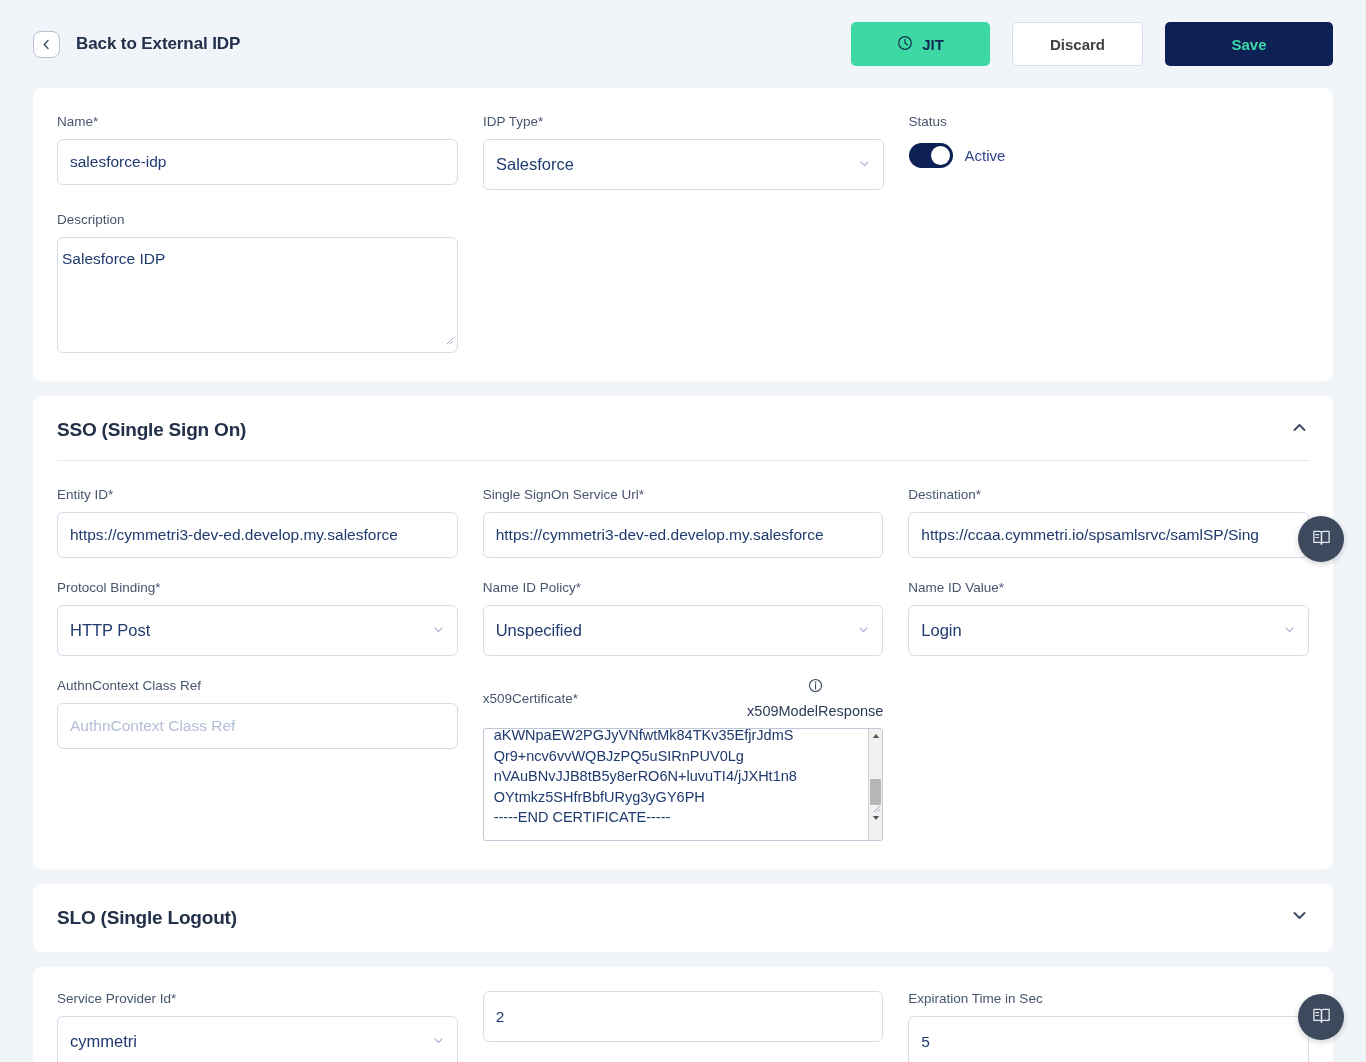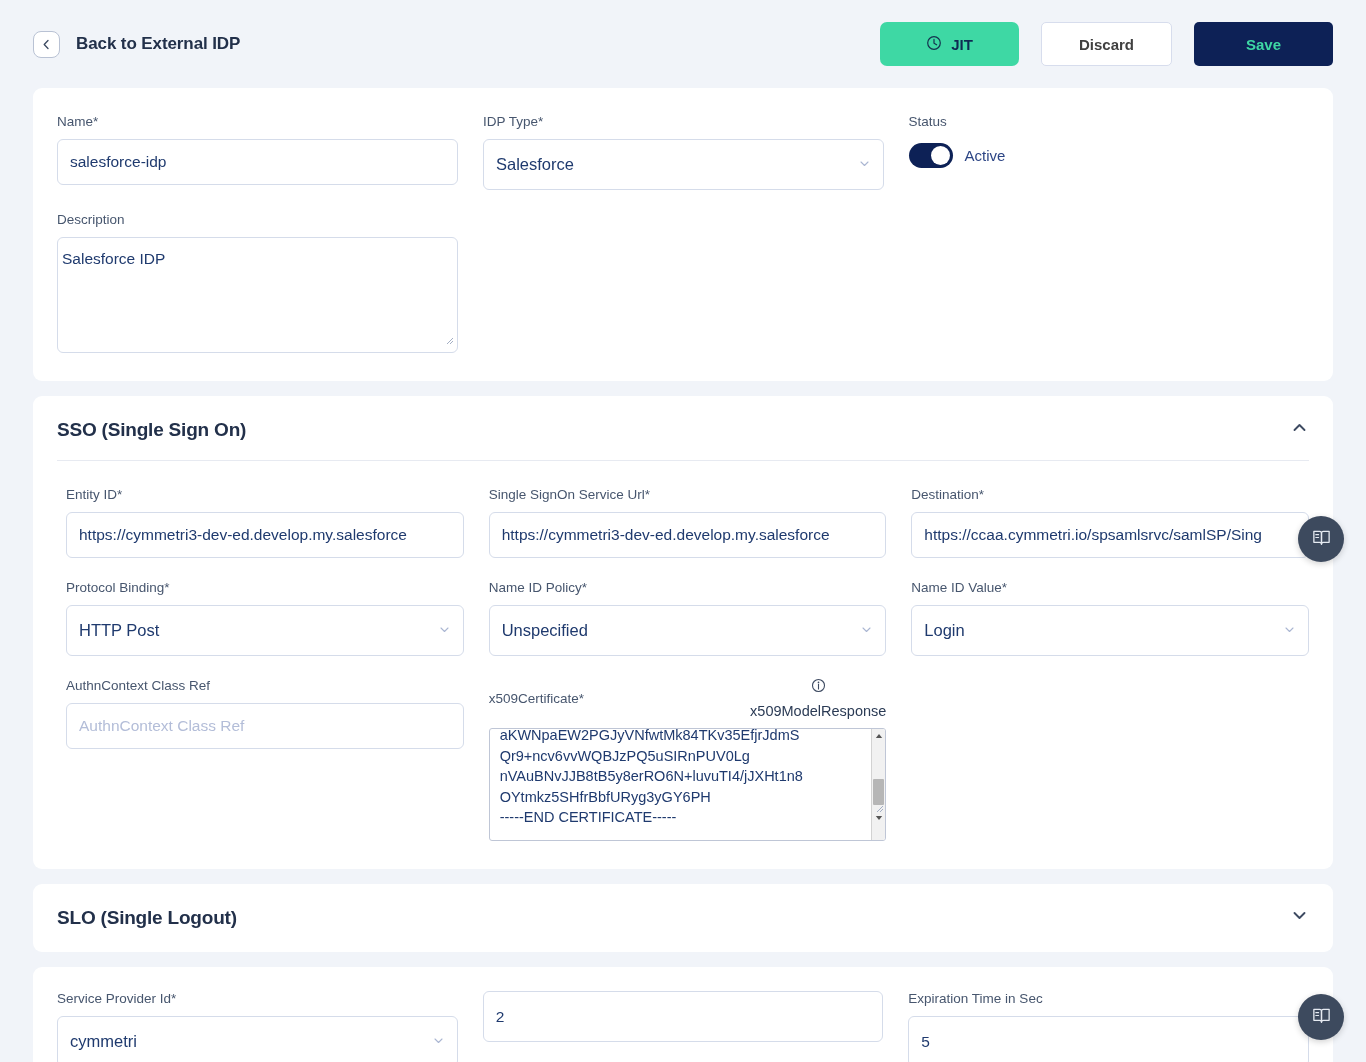--- a/index.html
+++ b/index.html
@@ -38,26 +38,26 @@
   .btn {
     height: 44px;
     border-radius: 5px;
     font-size: 15px;
     font-weight: bold;
     display: flex; align-items: center; justify-content: center;
     gap: 9px;
     cursor: pointer;
     border: none;
   }
-  .btn-jit { width: 139px; background: #3ed8a4; color: #0e2a52; border-radius: 7px; }
+  .btn-jit { width: 139px; background: #3ed8a4; color: #0e2a52; }
   .btn-discard {
     width: 131px; background: #ffffff; color: #404040;
     border: 1px solid #d7dded;
   }
-  .btn-save { width: 139px; background: #0d2156; color: #3ed8a4; }
+  .btn-save { width: 168px; background: #0d2156; color: #3ed8a4; }
 
   
   .wrap { padding: 0 33px; }
   .card {
     background: #fff;
     border-radius: 9px;
     margin-bottom: 15px;
     padding: 0 24px;
   }
   .card-pad { padding: 26px 0 28px 0; }
@@ -66,21 +66,21 @@
     display: flex; align-items: center;
     padding: 22px 0 19px 0;
     cursor: pointer;
   }
   .section-title {
     font-size: 19px; font-weight: bold; color: #22304a;
     letter-spacing: -0.2px;
   }
   .section-chev { margin-left: auto; }
   .divider { height: 1px; background: #e7eaf1; }
-  .section-body { padding: 26px 0 28px 0; margin-left: 9px; }
+  .section-body { padding: 26px 0 28px 0; }
 
   
   .grid {
     display: grid;
     grid-template-columns: 401px 1fr 1fr;
     column-gap: 25px;
     row-gap: 22px;
     align-items: start;
   }
   .grid3 {

